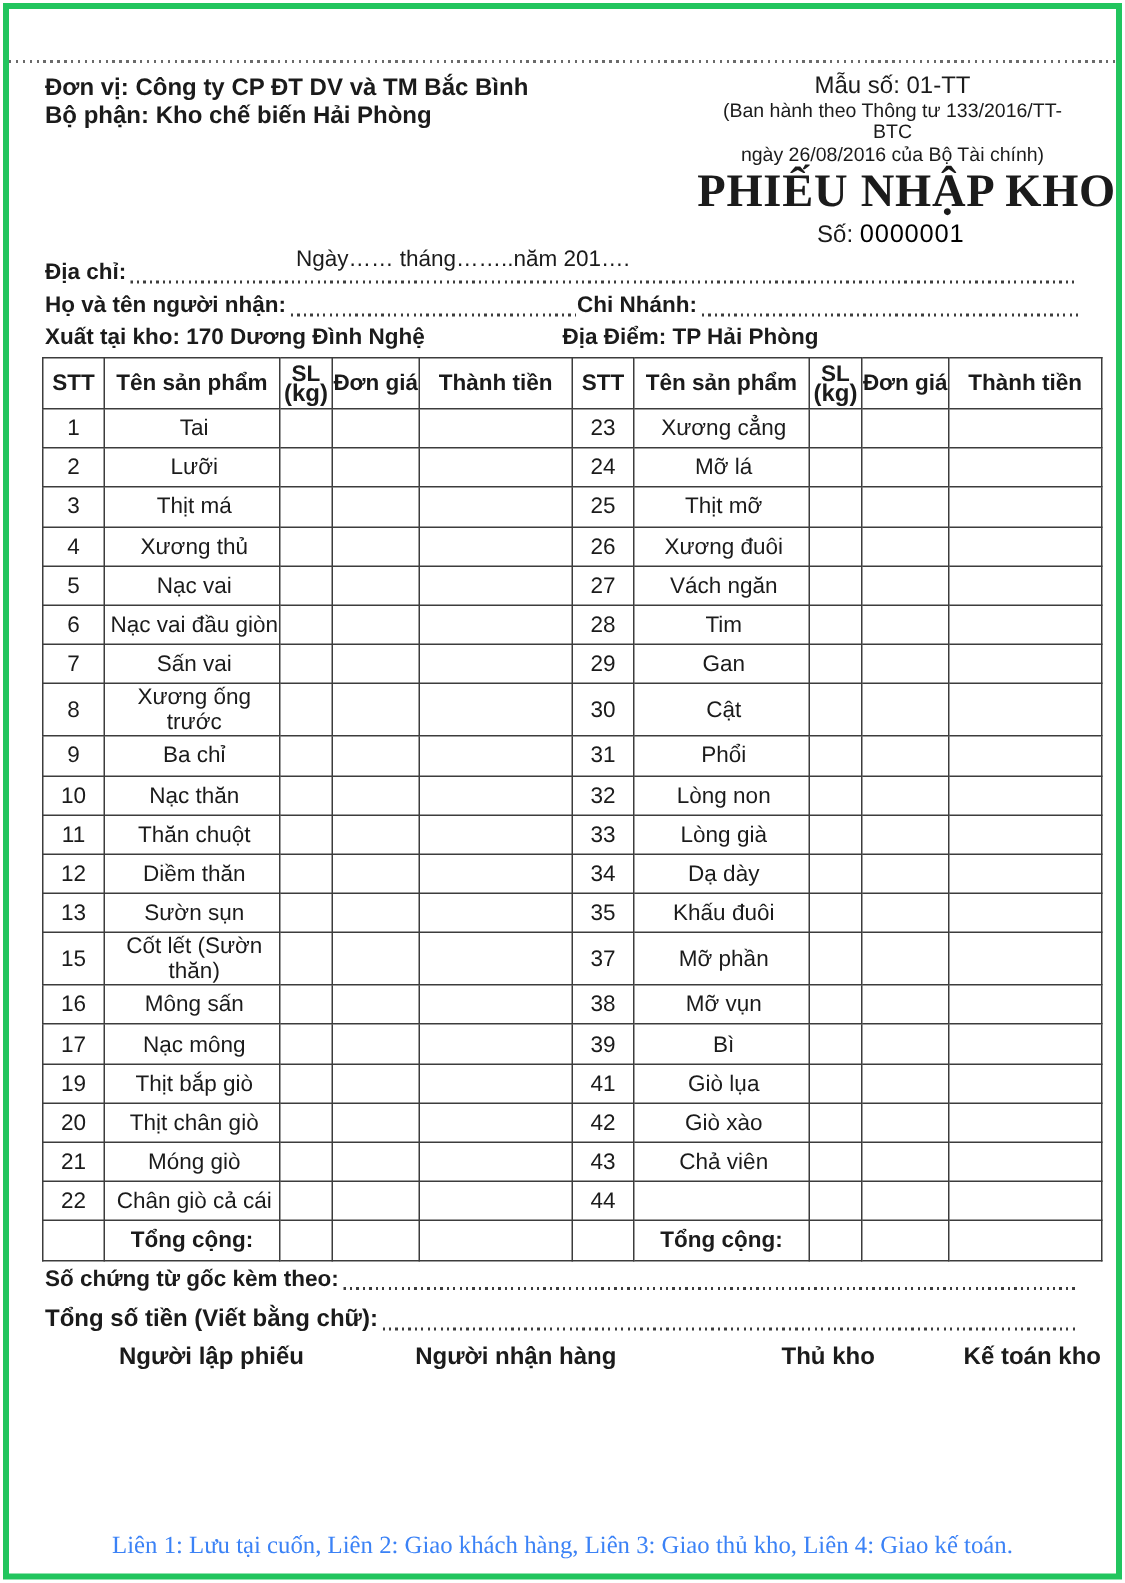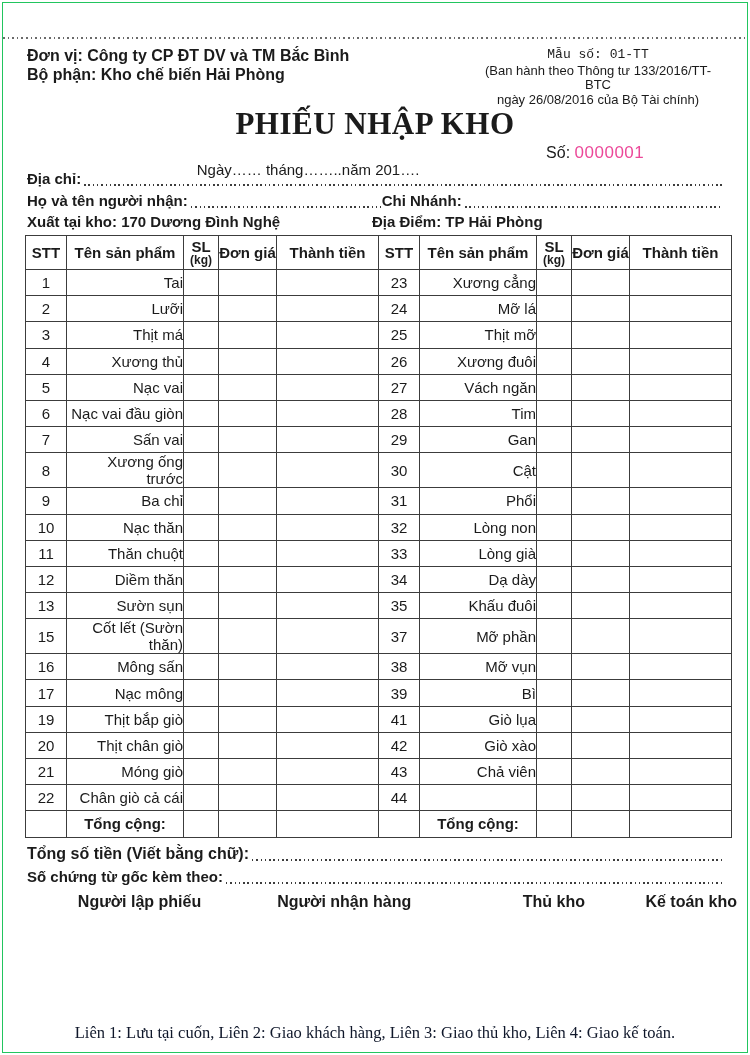--- a/index.html
+++ b/index.html
@@ -6,43 +6,43 @@
   html, body { background: #ffffff; }
   body {
     width: 750px; height: 1055px;
     font-family: "Liberation Sans", "DejaVu Sans", sans-serif;
     color: #1b1b1b;
     position: relative;
     overflow: hidden;
   }
   .sheet {
     position: absolute; inset: 2px;
-    border: 1px solid #22c55e;
+    border: 4px solid #22c55e;
     background: #fff;
   }
   
   .perforation {
     margin-top: 34px;
     height: 2px;
     background: repeating-linear-gradient(to right, #6a6a6a 0 1.6px, transparent 1.6px 4.6px);
   }
   .top-header {
     display: flex; justify-content: space-between;
     margin: 7px 24px 0 24px;
   }
   .company-block div {
     font-weight: bold; font-size: 16px; line-height: 19px;
   }
   .form-block {
     text-align: center; font-size: 13px; line-height: 14.5px;
     width: 250px; padding-top: 2px;
   }
-  .form-block .form-no { font-size: 13px; margin-bottom: 1px; font-family: Liberation Mono, monospace; }
+  .form-block .form-no { font-size: 16px; margin-bottom: 1px; }
   .title {
-    text-align: center;
+    text-align: right;
     font-family: "Liberation Serif", "DejaVu Serif", serif;
     font-weight: bold; font-size: 31px; line-height: 32px;
     margin-top: 1px; letter-spacing: 0.5px;
   }
   .subtitle-row { position: relative; height: 24px; margin-top: 2px; }
   .date-line {
     position: absolute; left: 41%; transform: translateX(-50%);
     font-size: 15px; top: 19px;
   }
   .doc-number { position: absolute; left: 73%; top: 1px; font-size: 16px; }
@@ -61,35 +61,35 @@
   .warehouse-row { position: relative; margin: 0 24px; height: 23px; }
   .warehouse-row span { font-weight: bold; font-size: 15px; line-height: 22px; }
   .warehouse-row .loc { position: absolute; left: 345px; }
   table {
     border-collapse: collapse;
     margin: 1px 22px 0 22px;
     width: 706px; table-layout: fixed;
   }
   th, td { border: 1px solid #3c3c3c; overflow: hidden; }
   th { height: 34px; font-size: 15px; line-height: 15px; vertical-align: middle; }
-  th .kg { font-size: 12px; line-height: 12px; }
+  th .kg { font-size: 16px; line-height: 12px; }
   td { height: 26.2px; font-size: 15px; }
   td.c-stt { text-align: center; }
-  td.c-name { text-align: right; padding-left: 3px; }
+  td.c-name { text-align: center; padding-left: 3px; }
   td.total-label { font-weight: bold; text-align: center; padding-left: 0; }
   .summary-row { margin-top: 4px; }
   .summary-row .lbl { font-size: 16px; }
   .sig-row { display: flex; margin: 6px 10px 0 10px; }
   .sig-row div { font-weight: bold; font-size: 16px; text-align: right; }
   .sig-1 { width: 26%; } .sig-2 { width: 29%; } .sig-3 { width: 24%; } .sig-4 { width: 21%; }
   .footer-note {
     position: absolute; bottom: 9px; left: 0; width: 100%;
     text-align: center;
     font-family: "Liberation Serif", "DejaVu Serif", serif;
-    font-size: 16.5px; color: #0f172a;
+    font-size: 16.5px; color: #3b82f6;
   }
 </style>
 </head>
 <body>
 
 <div class="sheet">
 
   <div class="perforation"></div>
 
   <div class="top-header">
@@ -103,21 +103,21 @@
       <div>ngày 26/08/2016 của Bộ Tài chính)</div>
     </div>
   </div>
 
   <div class="title">PHIẾU NHẬP KHO</div>
 
   <div class="subtitle-row">
     <div class="date-line">Ngày…… tháng……..năm 201….</div>
     <div class="doc-number">
       <span>Số:</span>
-      <span class="num" style="color: #ec4899;">0000001</span>
+      <span class="num" style="color: #000000;">0000001</span>
     </div>
   </div>
 
   <div class="field-row">
     <span class="lbl">Địa chỉ:</span>
     <span class="dots"></span>
   </div>
 
   <div class="field-row">
     <span class="lbl">Họ và tên người nhận:</span>
@@ -414,27 +414,27 @@
           <td class="c-amt"></td>
           <td class="c-stt"></td>
           <td class="c-name total-label">Tổng cộng:</td>
           <td class="c-sl"></td>
           <td class="c-price"></td>
           <td class="c-amt"></td>
         </tr>
       </tbody>
   </table>
 
+  <div class="field-row">
+    <span class="lbl">Số chứng từ gốc kèm theo:</span>
+    <span class="dots"></span>
+  </div>
+
   <div class="field-row summary-row">
     <span class="lbl">Tổng số tiền (Viết bằng chữ):</span>
-    <span class="dots"></span>
-  </div>
-
-  <div class="field-row">
-    <span class="lbl">Số chứng từ gốc kèm theo:</span>
     <span class="dots"></span>
   </div>
 
   <div class="sig-row">
     <div class="sig-1">Người lập phiếu</div>
     <div class="sig-2">Người nhận hàng</div>
     <div class="sig-3">Thủ kho</div>
     <div class="sig-4">Kế toán kho</div>
   </div>
 

